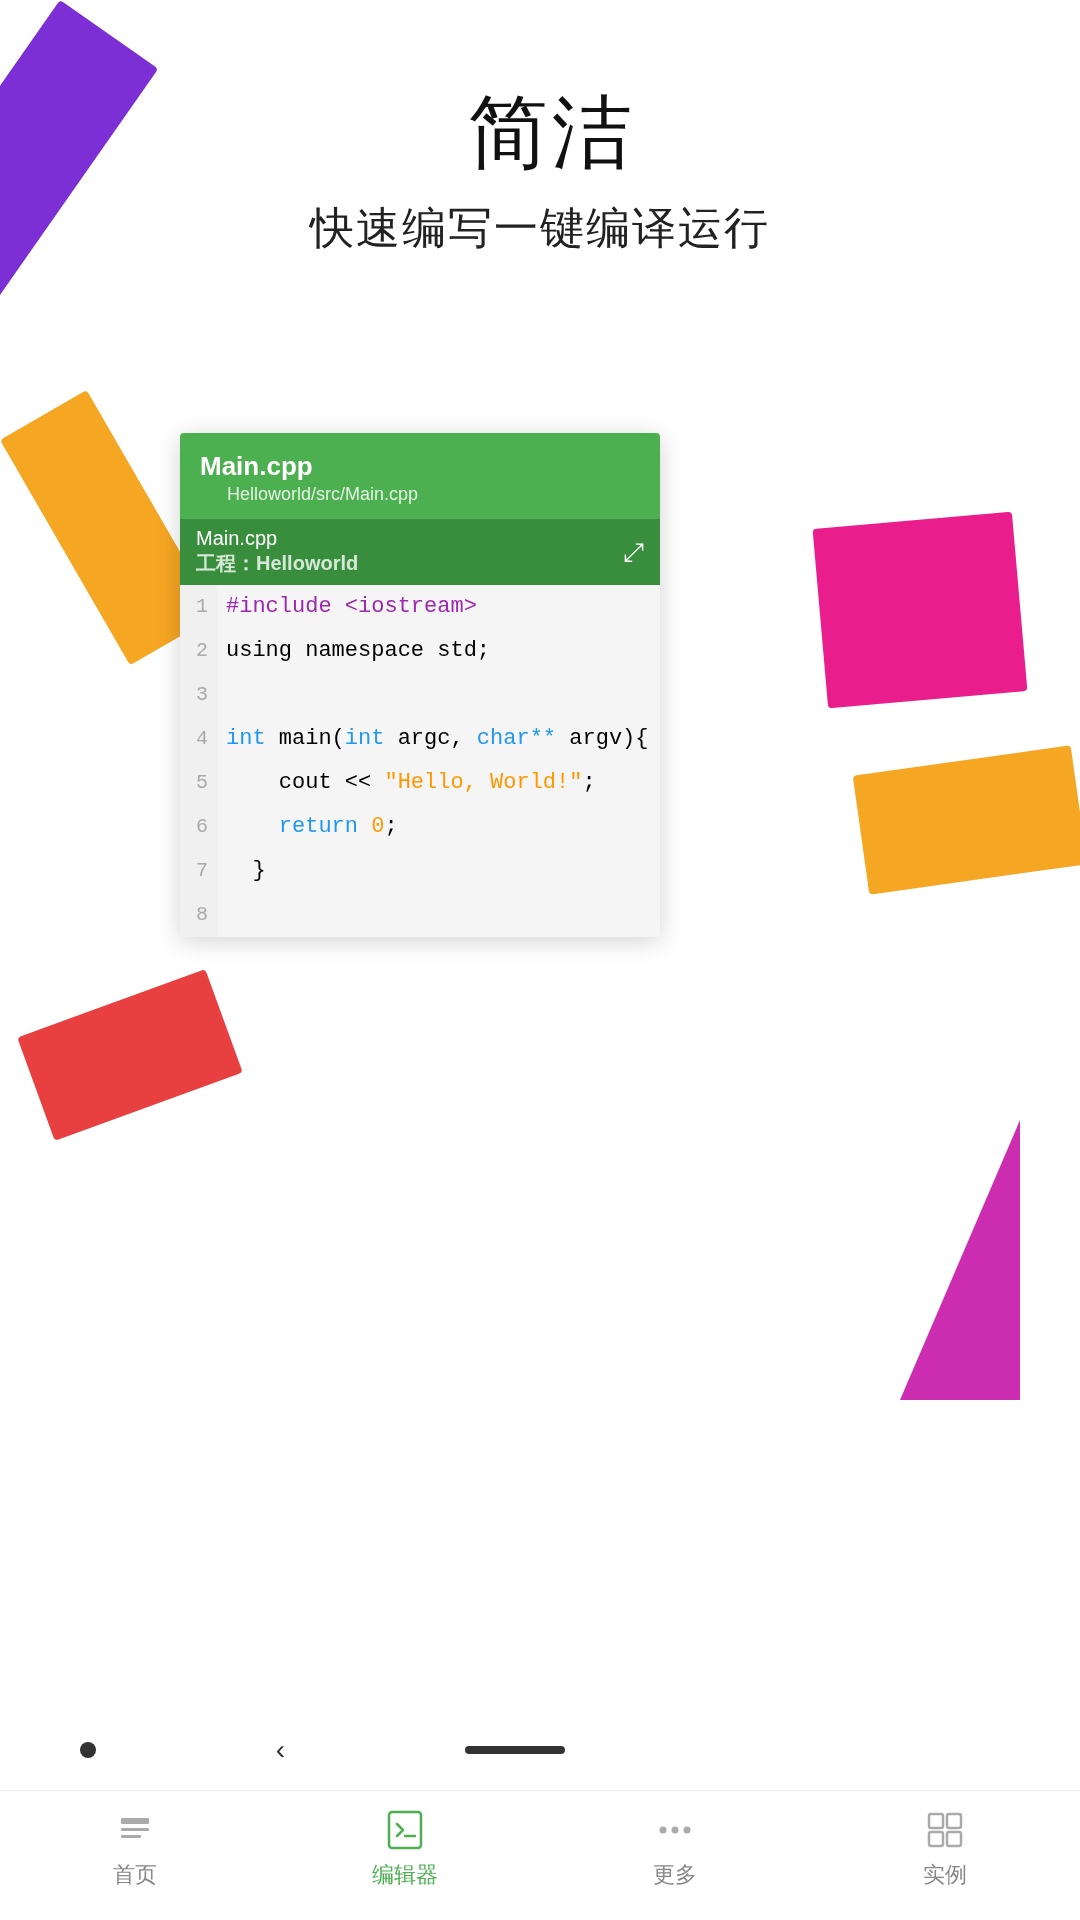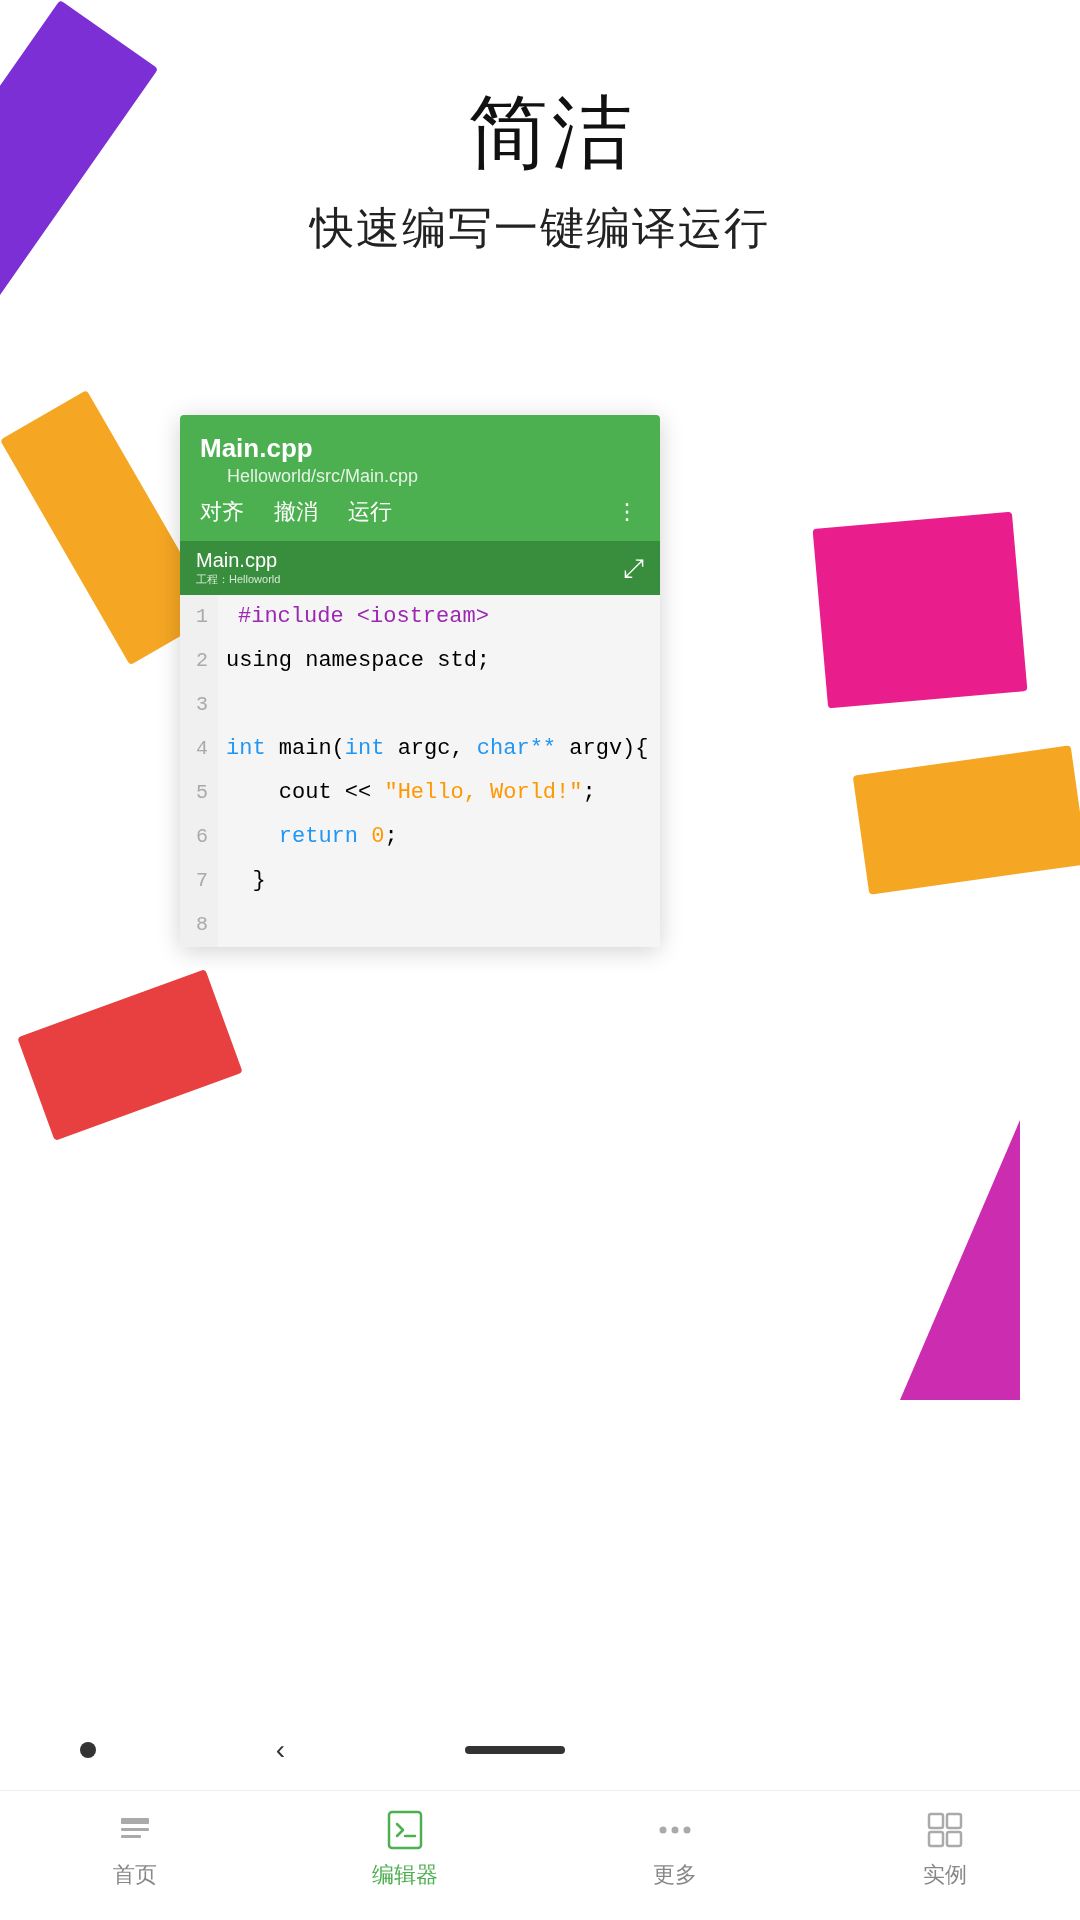--- a/index.html
+++ b/index.html
@@ -107,21 +107,21 @@
       text-align: center;
       font-size: 44px;
       font-weight: 400;
       color: #222222;
       letter-spacing: 2px;
     }
 
     
     .editor-window {
       position: absolute;
-      top: 415px;
+      top: 433px;
       left: 180px;
       width: 480px;
       background: #ffffff;
       border-radius: 4px;
       box-shadow: 0 4px 24px rgba(0,0,0,0.18);
       overflow: hidden;
     }
 
     
     .editor-toolbar {
@@ -179,22 +179,23 @@
       flex-direction: column;
     }
 
     .editor-tab-filename {
       font-size: 20px;
       color: #ffffff;
       font-weight: 500;
     }
 
     .editor-tab-project {
-      font-size: 11px;
+      font-size: 20px;
       color: rgba(255,255,255,0.8);
+      font-weight: bold;
     }
 
     .editor-tab-expand {
       font-size: 26px;
       color: #ffffff;
     }
 
     
     .code-area {
       background: #f5f5f5;
@@ -221,21 +222,21 @@
     }
 
     .line-content {
       padding-left: 8px;
       flex: 1;
       white-space: pre;
       color: #333333;
     }
 
     
-    .c-preprocessor { color: #9c27b0; margin-left: 12px; }
+    .c-preprocessor { color: #9c27b0; }
     .c-keyword { color: #2196f3; }
     .c-string { color: #ff9800; }
     .c-number { color: #ff9800; }
     .c-plain { color: #000000; text-align: right; }
 
     
     .bottom-nav {
       position: absolute;
       bottom: 0;
       left: 0;
@@ -319,26 +320,20 @@
 
 <h1 class="top-title">简洁</h1>
 
 <p class="top-subtitle">快速编写一键编译运行</p>
 
 <div class="editor-window">
 
   <div class="editor-toolbar">
     <span class="editor-toolbar-title">Main.cpp</span>
     <span class="editor-toolbar-path">Helloworld/src/Main.cpp</span>
-    <div class="editor-toolbar-actions">
-      <span>对齐</span>
-      <span>撤消</span>
-      <span>运行</span>
-      <span class="editor-toolbar-menu">⋮</span>
-    </div>
   </div>
 
   <div class="editor-tab-bar">
     <div class="editor-tab-info">
       <span class="editor-tab-filename">Main.cpp</span>
       <span class="editor-tab-project">
         <span>工程：</span><span>Helloworld</span>
       </span>
     </div>
     <span class="editor-tab-expand">⤢</span>

